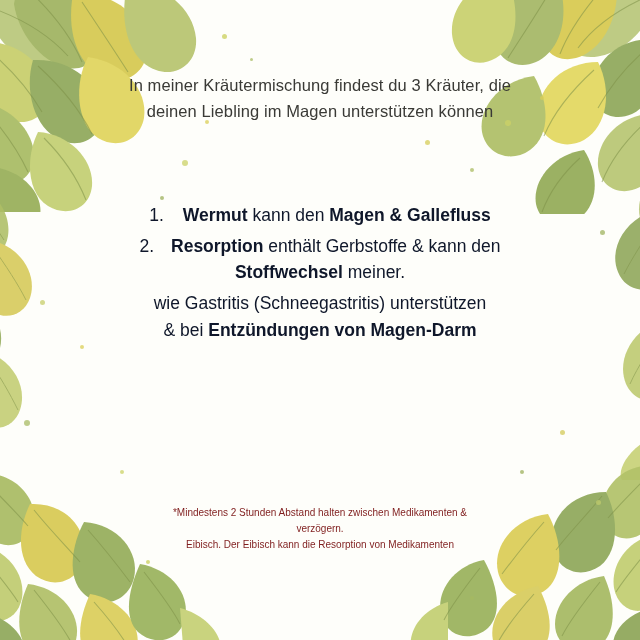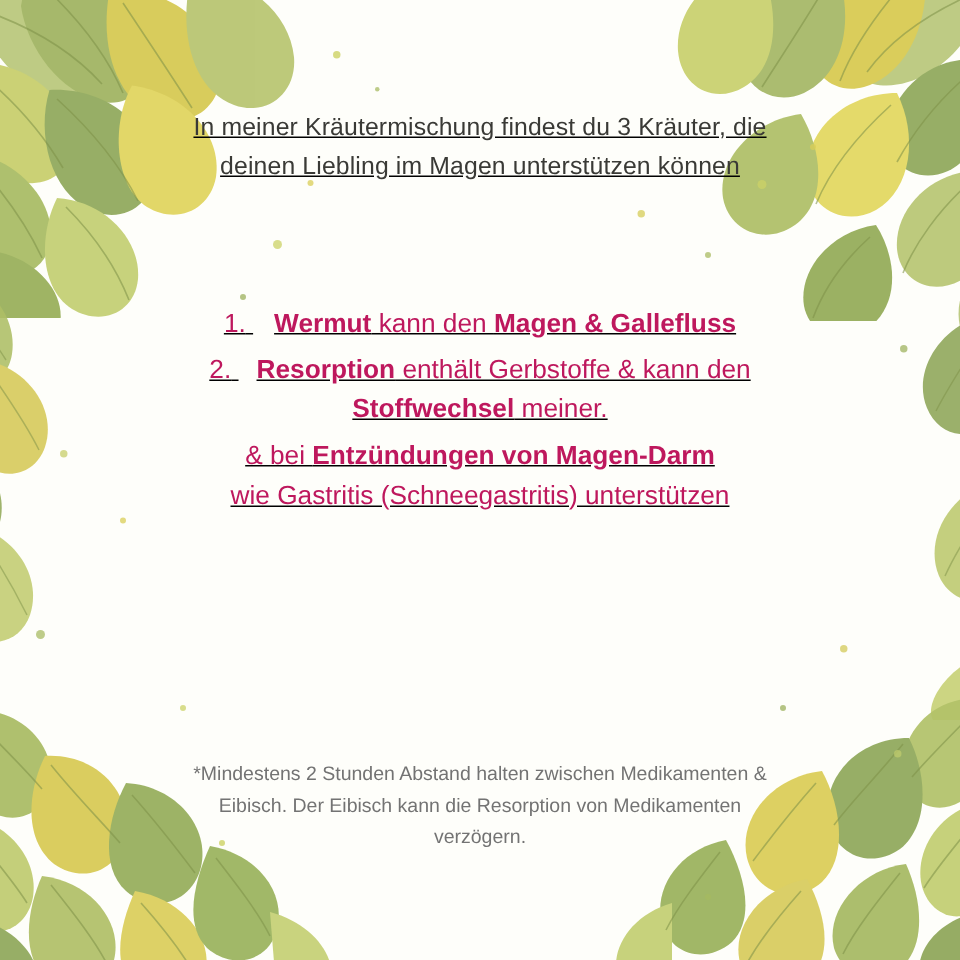--- a/index.html
+++ b/index.html
@@ -12,21 +12,20 @@
     overflow: hidden;
     font-family: "Liberation Sans", sans-serif;
     background: #fdfdf7;
   }
   .canvas {
     position: relative;
     width: 640px;
     height: 640px;
     background: #fefefa;
     overflow: hidden;
-    text-decoration: underline;
   }
 
   
   .leaf-layer {
     position: absolute;
     inset: 0;
     pointer-events: none;
   }
   .leaf-layer svg {
     position: absolute;
@@ -67,38 +66,38 @@
     margin-top: 78px;
     text-align: center;
     color: #2f2f2c;
   }
   .item {
     font-size: 17.5px;
     line-height: 1.52;
     margin-bottom: 2px;
   }
   .item .ln {
-    color: #be185d;
+    color: #0f172a;
   }
   .bold {
     font-weight: bold;
   }
   .line { white-space: nowrap; }
   .item-1 { margin-bottom: 4px; }
   .item-2 { margin-bottom: 4px; }
 
   .footnote {
     position: absolute;
     left: 0;
     right: 0;
     top: 505px;
     text-align: center;
-    font-size: 13px;
+    font-size: 10px;
     line-height: 1.62;
-    color: #737373;
+    color: #7f1d1d;
     padding: 0 78px;
     box-sizing: border-box;
   }
 </style>
 </head>
 <body>
 
 <div class="canvas">
 
   <div class="leaf-layer">
@@ -268,28 +267,28 @@
         <div class="line ln">
           <span>2.</span>
           <span class="bold" style="margin-left:12px">Resorption</span><span> enthält Gerbstoffe &amp; kann den</span>
         </div>
         <div class="line ln">
           <span class="bold">Stoffwechsel</span><span> meiner.</span>
         </div>
       </div>
 
       <div class="item item-3">
+        <div class="line ln">wie Gastritis (Schneegastritis) unterstützen</div>
         <div class="line ln">
           <span>&amp; bei </span><span class="bold">Entzündungen von Magen-Darm</span>
         </div>
-        <div class="line ln">wie Gastritis (Schneegastritis) unterstützen</div>
       </div>
 
     </div>
 
     <div class="footnote">
       <div>*Mindestens 2 Stunden Abstand halten zwischen Medikamenten &amp;</div>
+      <div>verzögern.</div>
       <div>Eibisch. Der Eibisch kann die Resorption von Medikamenten</div>
-      <div>verzögern.</div>
     </div>
 
   </div>
 </div>
 
 </body></html>

